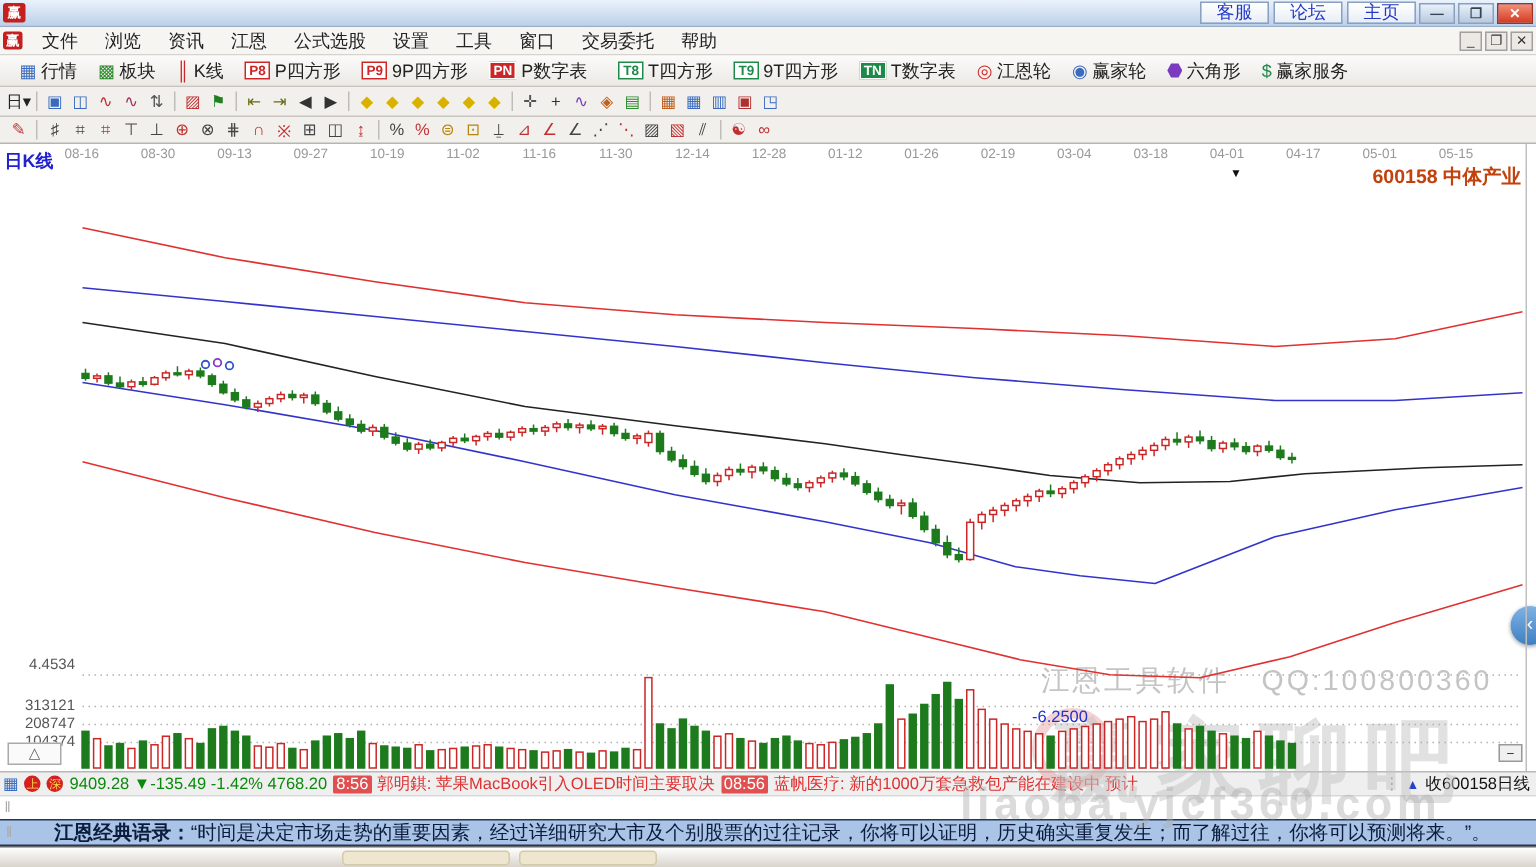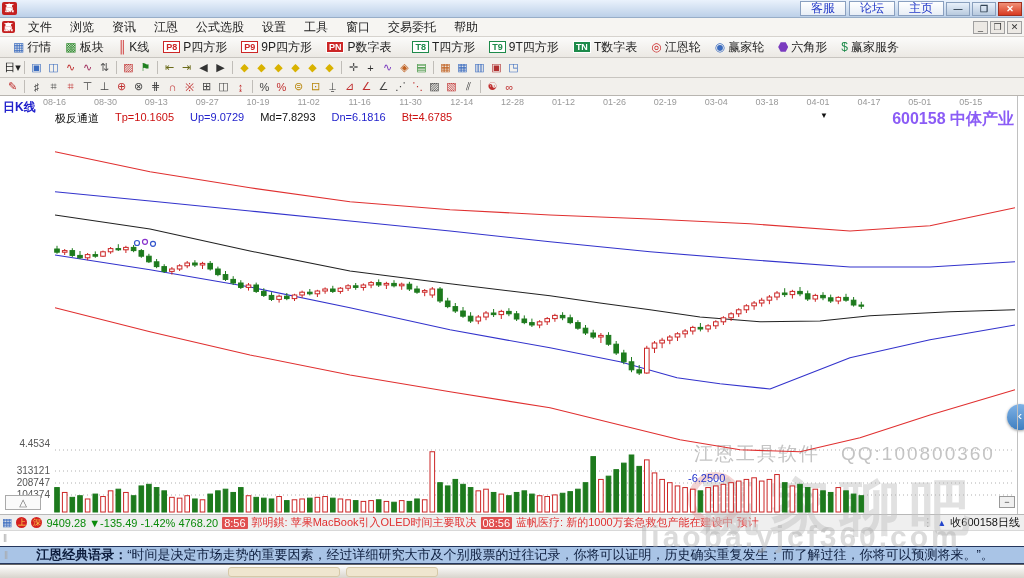--- a/index.html
+++ b/index.html
@@ -35,21 +35,21 @@
   .toolbar2{height:20px;display:flex;align-items:center;background:#f2f0ec;border-bottom:1px solid #c8c5c0;padding-left:4px;}
   .toolbar3{height:18px;display:flex;align-items:center;background:#f2f0ec;border-bottom:1px solid #b8b5b0;padding-left:4px;}
   .ticon{width:17px;height:16px;display:inline-flex;align-items:center;justify-content:center;font-size:11px;}
   .tsep{width:1px;height:13px;background:#c0bdb8;margin:0 3px;}
   
   .chart{position:relative;width:1024px;height:418px;background:#fff;}
   #chart-svg{position:absolute;left:0;top:0;}
   .date-label{position:absolute;top:1px;font-size:9px;color:#999;}
   .pane-label{position:absolute;left:3px;top:3px;color:#2222cc;font-weight:bold;font-size:12px;}
   .ind-row{position:absolute;left:55px;top:15px;font-size:11px;display:flex;gap:16px;white-space:nowrap;}
-  .stock-label{position:absolute;right:10px;top:13px;color:#8b5cf6;font-weight:bold;font-size:16px;}
+  .stock-label{position:absolute;right:10px;top:13px;color:#c2410c;font-weight:bold;font-size:13px;}
   .marker-down{position:absolute;left:820px;top:15px;color:#111;font-size:8px;}
   .annotation{position:absolute;left:688px;top:376px;color:#2233cc;font-size:11px;}
   .axis-label{position:absolute;font-size:10px;color:#555;width:50px;text-align:right;left:0;}
   .wm1{position:absolute;left:694px;top:345px;font-size:19px;color:#c4c4c4;letter-spacing:2px;white-space:nowrap;}
   .wm2{position:absolute;left:700px;top:372px;font-size:60px;font-weight:bold;color:rgba(195,195,195,.5);
     letter-spacing:10px;white-space:nowrap;}
   .wm-ring{position:absolute;left:688px;top:376px;width:54px;height:54px;border:7px solid rgba(220,130,130,.35);border-radius:50%;}
   .chevron{position:absolute;right:-9px;top:308px;width:26px;height:26px;border-radius:50%;
     background:linear-gradient(#7fb2e6,#3f7fc0);color:#fff;font-size:13px;line-height:24px;text-align:center;
     box-shadow:0 1px 3px rgba(0,0,0,.4);}
@@ -597,28 +597,20 @@
         <span class="date-label" style="left: 602.9px;">01-26</span>
         <span class="date-label" style="left: 653.8px;">02-19</span>
         <span class="date-label" style="left: 704.7px;">03-04</span>
         <span class="date-label" style="left: 755.6px;">03-18</span>
         <span class="date-label" style="left: 806.5px;">04-01</span>
         <span class="date-label" style="left: 857.4px;">04-17</span>
         <span class="date-label" style="left: 908.3px;">05-01</span>
         <span class="date-label" style="left: 959.2px;">05-15</span>
       </div>
     <div class="pane-label">日K线</div>
-    <div class="ind-row">
-      <span style="color:#111">极反通道</span>
-      <span style="color:#cc1111">Tp=10.1605</span>
-      <span style="color:#2222cc">Up=9.0729</span>
-      <span style="color:#111">Md=7.8293</span>
-      <span style="color:#2222cc">Dn=6.1816</span>
-      <span style="color:#cc1111">Bt=4.6785</span>
-    </div>
     <div class="stock-label">600158 中体产业</div>
     <div class="marker-down">▼</div>
     <div class="annotation">-6.2500</div>
     <div class="axis-label" style="top:342px">4.4534</div>
     <div id="vol-labels">
         <span class="axis-label" style="top: 369px;">313121</span>
         <span class="axis-label" style="top: 381px;">208747</span>
         <span class="axis-label" style="top: 393px;">104374</span>
       </div>
     <div class="chevron">‹</div>

